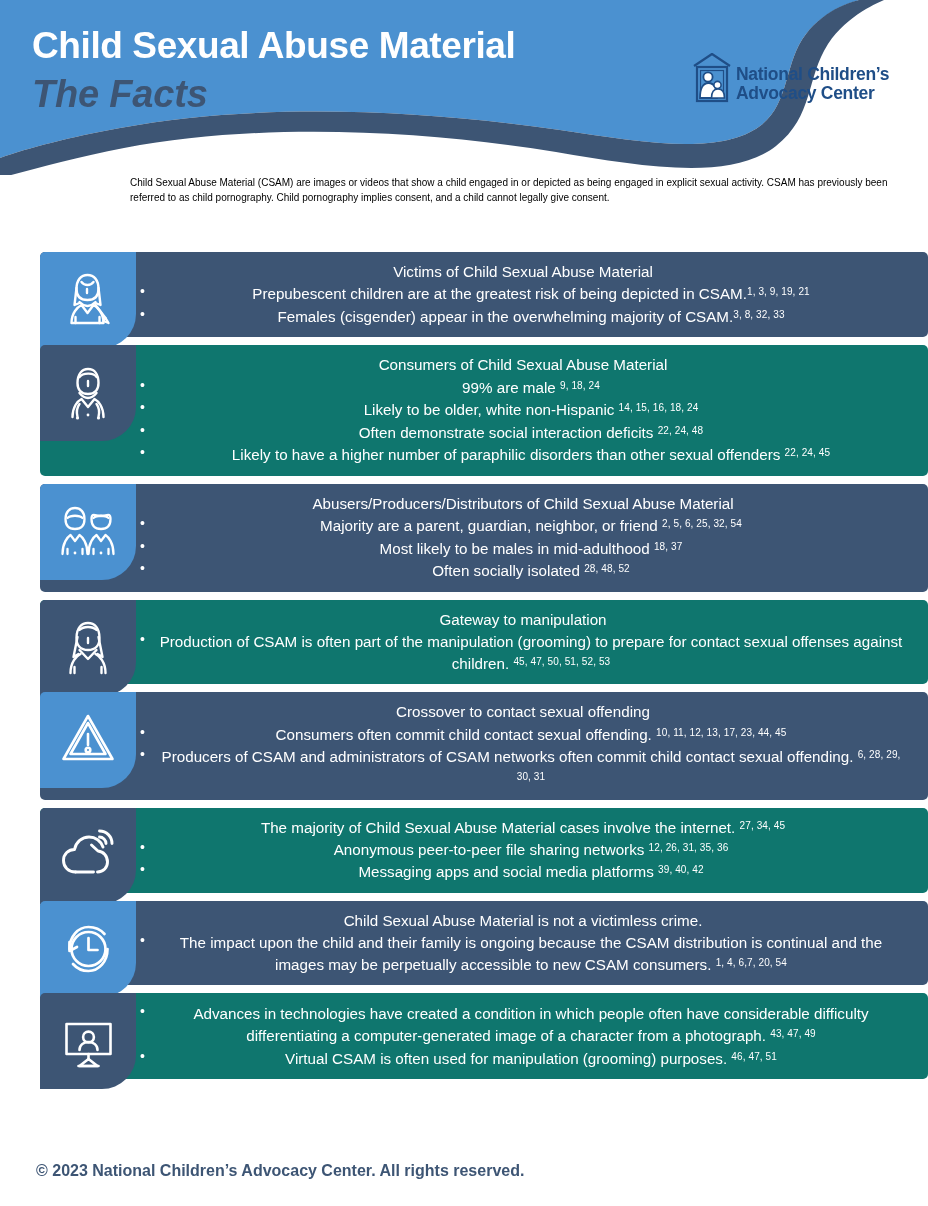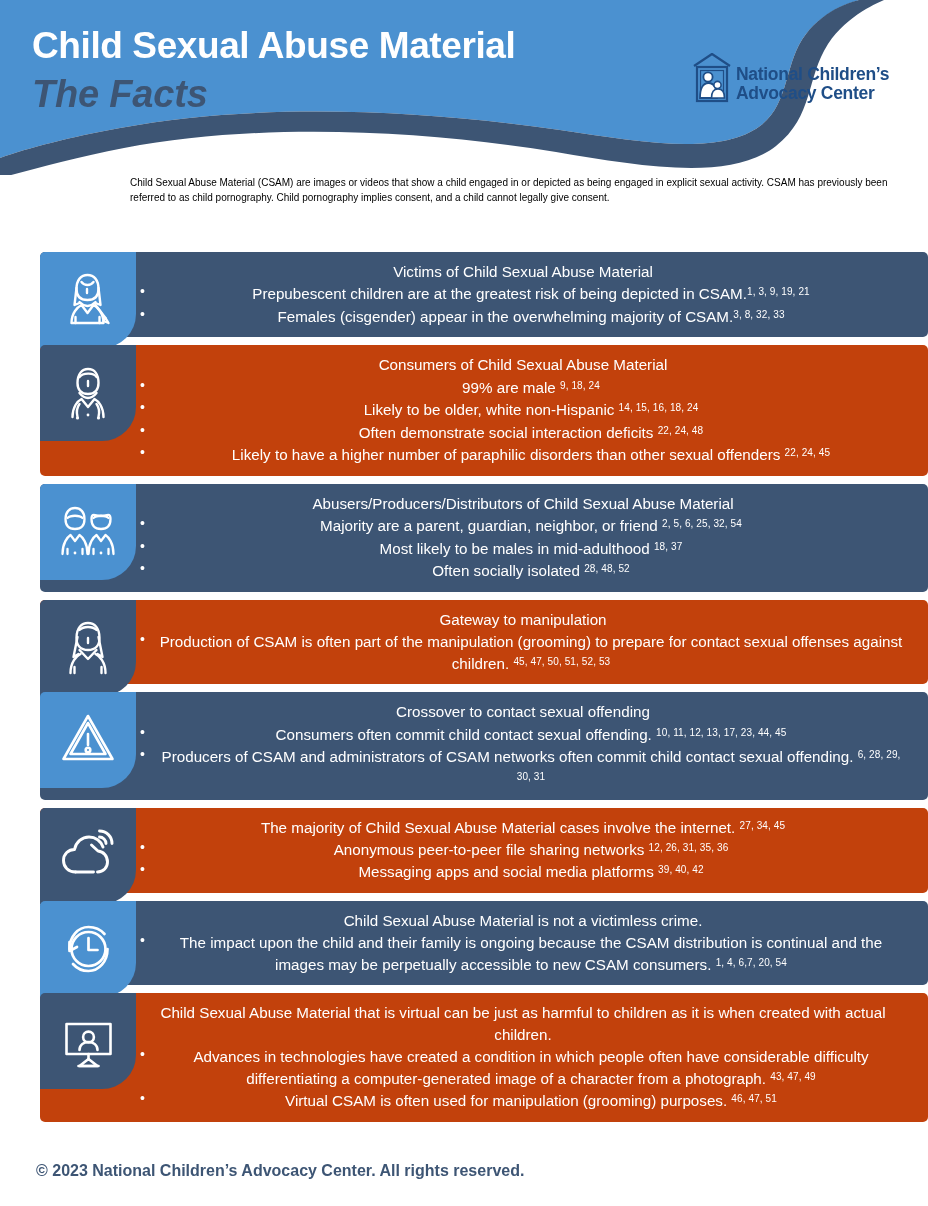--- a/index.html
+++ b/index.html
@@ -38,21 +38,21 @@
   .blocks { position: absolute; left: 0; top: 252px; width: 928px; }
   .block { position: relative; margin-bottom: 8px; }
   .block-body {
     margin-left: 40px; min-height: 84px;
     padding: 9px 20px 10px 98px;
     border-radius: 5px;
     color: #ffffff;
     text-align: center;
   }
   .block.navy  .block-body { background: #3d5574; }
-  .block.light .block-body { background: #c2410c; }
+  .block.light .block-body { background: #0f766e; }
 
   .icon-box {
     position: absolute; left: 40px; top: 0;
     width: 96px; height: 96px;
     border-radius: 5px 0 34px 0;
     display: flex; align-items: center; justify-content: center;
     z-index: 3;
   }
   .block.navy  .icon-box { background: #4b91d0; }
   .block.light .icon-box { background: #3d5574; }
@@ -291,21 +291,20 @@
               <path d="M9 14 h44 v30 h-44 z"></path>
               <circle cx="31" cy="27" r="5.4"></circle>
               <path d="M22 40 C22 35 26 32 31 32 C36 32 40 35 40 40"></path>
               <path d="M31 44 v5"></path>
               <path d="M22 56 L31 49 L40 56 Z"></path>
               <path d="M21 56 h20"></path>
             </g>
           </svg>
         </div>
         <div class="block-body">
-          <div class="block-heading">Child Sexual Abuse Material that is virtual can be just as harmful to children as it is when created with actual children.</div>
           <ul class="bullets">
             <li><span>Advances in technologies have created a condition in which people often have considerable difficulty differentiating a computer-generated image of a character from a photograph. </span><sup>43, 47, 49</sup></li>
             <li><span>Virtual CSAM is often used for manipulation (grooming) purposes. </span><sup>46, 47, 51</sup></li>
           </ul>
         </div>
       </div>
     </div>
 
   <div class="footer">© 2023 National Children’s Advocacy Center. All rights reserved.</div>
 </div>

